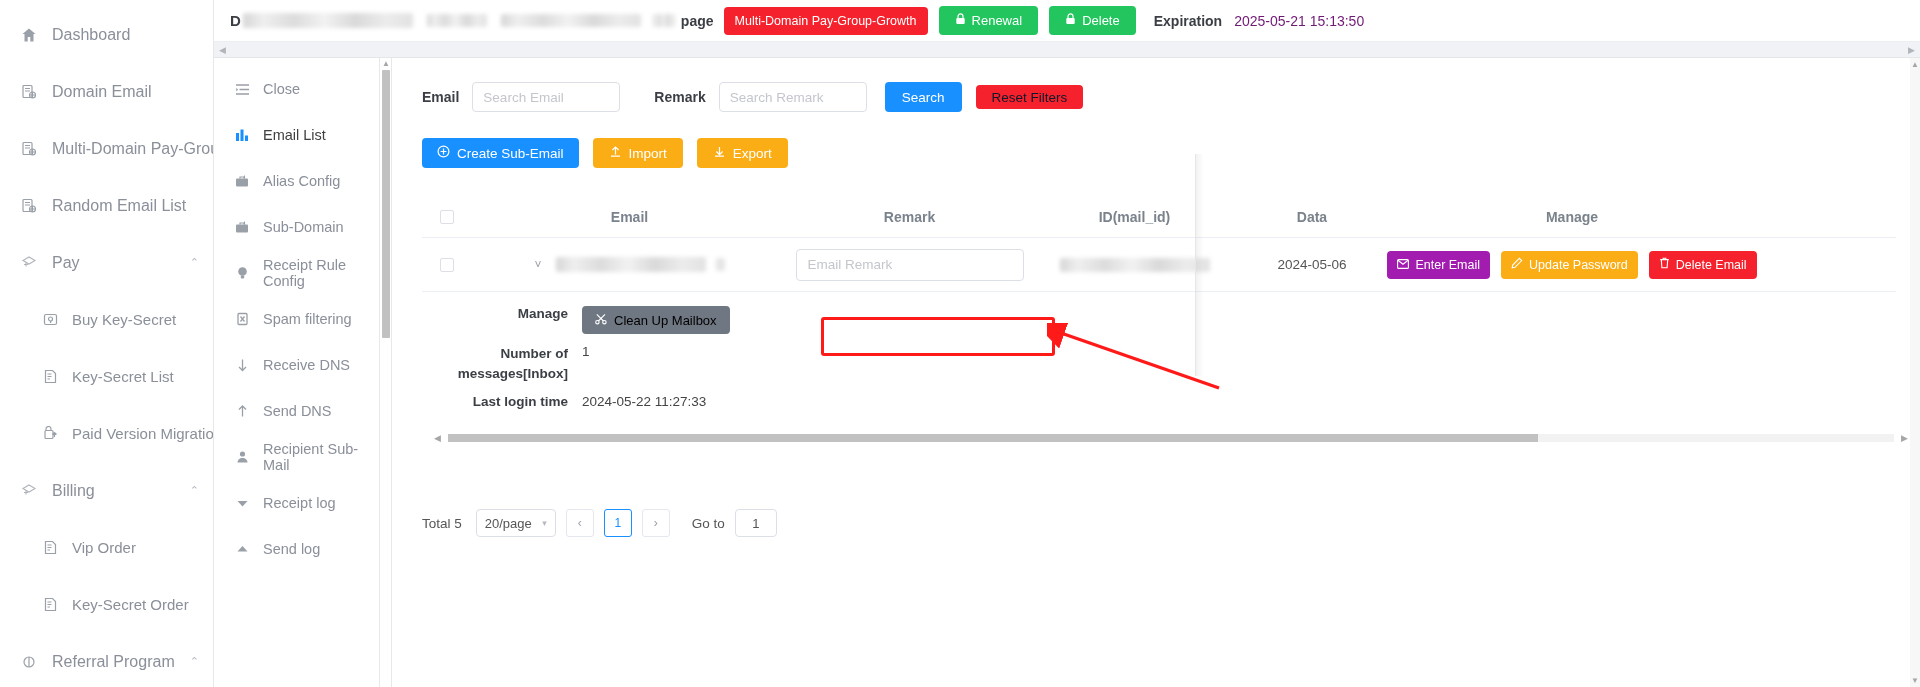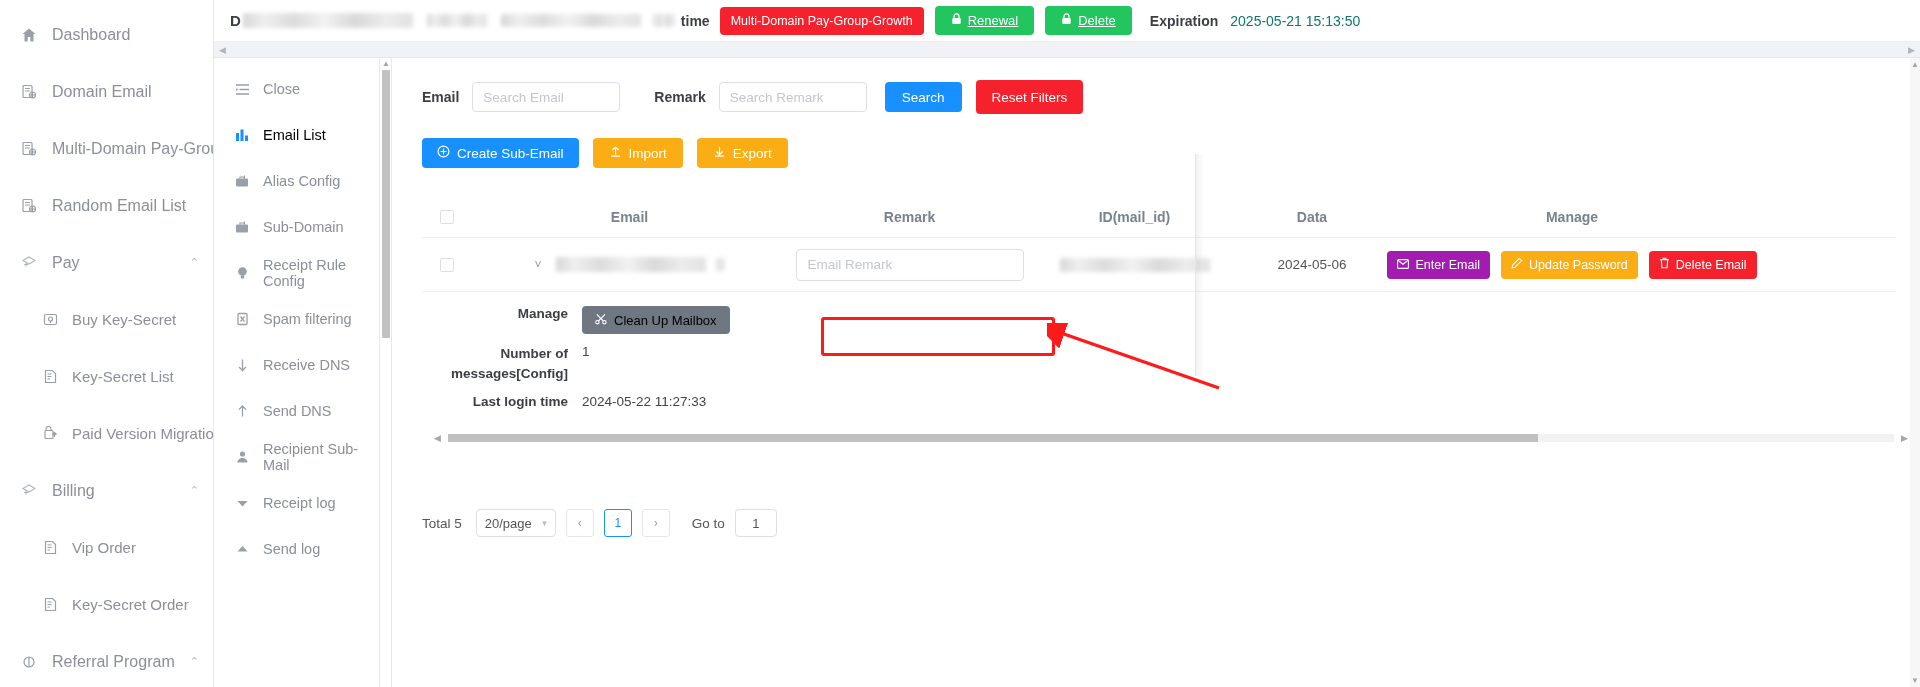--- a/index.html
+++ b/index.html
@@ -44,24 +44,24 @@
   }
   .dchar { font-weight: bold; color: #3b3f45; font-size: 15px; }
   .lbl-version { color: #3b3f45; font-weight: 600; font-size: 14px; margin-left: 6px; }
   .badge-red {
     background: #f5222d; color: #fff; font-size: 12.5px; padding: 7px 11px;
     border-radius: 4px; margin-left: 10px; white-space: nowrap; font-weight: 400;
   }
   .btn-green {
     background: #22c55e; color: #fff; font-size: 13px; padding: 7px 16px;
     border: none; border-radius: 4px; margin-left: 11px; cursor: pointer;
-    display: inline-flex; align-items: center; gap: 6px; white-space: nowrap; text-decoration: underline;
+    display: inline-flex; align-items: center; gap: 6px; white-space: nowrap;
   }
   .exp-label { font-weight: bold; color: #3b3f45; font-size: 14px; margin-left: 18px; }
-  .exp-value { color: #0f766e; font-size: 14px; margin-left: 12px; }
+  .exp-value { color: #701a75; font-size: 14px; margin-left: 12px; }
 
   
   .hstrip {
     height: 16px; background: #f0f2f5; border-bottom: 1px solid #e4e7ea;
     display: flex; align-items: center; justify-content: space-between;
     padding: 0 5px; flex: 0 0 16px;
   }
   .hstrip .tri { font-size: 9px; color: #b0b5bb; }
 
   .body { flex: 1; display: flex; position: relative; background: #f0f2f5; }
@@ -73,21 +73,21 @@
     position: relative;
   }
   .menu-item {
     display: flex; align-items: center; height: 46px; padding-left: 18px;
     font-size: 14.5px; color: #8a8f99; cursor: pointer;
   }
   .menu-item .mico {
     width: 20px; flex: 0 0 20px; margin-right: 11px; display: flex;
     align-items: center; justify-content: center; color: #9aa0a8; font-size: 14px;
   }
-  .menu-item.active { color: #000000; }
+  .menu-item.active { color: #404040; }
   .menu-item.active .mico { color: #1890ff; }
 
   
   .vscroll-outer {
     width: 12px; flex: 0 0 12px; background: #fff; position: relative;
     border-right: 1px solid #e8e8e8;
   }
   .vscroll-arrow-up {
     position: absolute; top: 2px; left: 2px; width: 8px; height: 8px;
     color: #a6a6a6; font-size: 8px; line-height: 8px; text-align: center;
@@ -112,22 +112,22 @@
     font-family: "Liberation Sans", sans-serif;
   }
   .finput::placeholder { color: #c3c6cc; }
   .gap34 { width: 34px; }
   .btn-blue {
     background: #1890ff; color: #fff; border: none; border-radius: 4px;
     height: 30px; padding: 0 17px; font-size: 13.5px; cursor: pointer;
     font-family: "Liberation Sans", sans-serif;
   }
   .btn-red {
-    background: #f5222d; color: #ffffff; border: none; border-radius: 4px;
-    height: 34px; padding: 0 16px; font-size: 13.5px; cursor: pointer;
+    background: #f5222d; color: #0f172a; border: none; border-radius: 4px;
+    height: 24px; padding: 0 16px; font-size: 13.5px; cursor: pointer;
     margin-left: 14px; font-family: "Liberation Sans", sans-serif;
   }
 
   .actionrow { display: flex; align-items: center; margin-top: 24px; }
   .btn-primary {
     background: #1890ff; color: #fff; border: none; border-radius: 4px;
     height: 30px; padding: 0 15px; font-size: 13.5px; cursor: pointer;
     display: inline-flex; align-items: center; gap: 7px;
     font-family: "Liberation Sans", sans-serif;
   }
@@ -385,21 +385,21 @@
   </div>
 
   <div class="right">
 
     <div class="topbar">
       <span class="dchar">D</span>
       <span class="redact" style="width:170px;height:15px;margin-left:2px;"></span>
       <span class="redact" style="width:60px;height:13px;margin-left:14px;"></span>
       <span class="redact" style="width:140px;height:13px;margin-left:14px;"></span>
       <span class="redact" style="width:22px;height:13px;margin-left:12px;"></span>
-      <span class="lbl-version">time</span>
+      <span class="lbl-version">page</span>
       <span class="badge-red">Multi-Domain Pay-Group-Growth</span>
       <button class="btn-green">
         <span>
           <svg width="11" height="12" viewBox="0 0 11 12" fill="#fff">
               <path d="M2.2 5V3.4a3.3 3.3 0 0 1 6.6 0V5H10v6.2H1V5z" opacity="0"></path>
               <rect x="1.3" y="5" width="8.4" height="6" rx="1"></rect>
               <path d="M3 5V3.4a2.5 2.5 0 0 1 5 0V5" stroke="#fff" stroke-width="1.2" fill="none"></path>
             </svg>
         </span>
         <span>Renewal</span>
@@ -639,21 +639,21 @@
                         <circle cx="9.4" cy="9.2" r="1.7"></circle>
                         <path d="M3.4 8 10 1.4M8.4 8 1.8 1.4"></path>
                       </svg>
                   </span>
                   <span>Clean Up Mailbox</span>
                 </button>
               </div>
               <div class="drow" style="margin-top:4px;">
                 <span class="dlabel" style="line-height:20px;">
                   <span>Number of</span><br>
-                  <span style="font-weight:bold;">messages[Config]</span>
+                  <span style="font-weight:bold;">messages[Inbox]</span>
                 </span>
                 <span class="dvalue">1</span>
               </div>
               <div class="drow" style="margin-top:9px;">
                 <span class="dlabel">Last login time</span>
                 <span class="dvalue">2024-05-22 11:27:33</span>
               </div>
             </div>
 
             <div class="hscroll" style="position:relative;height:14px;margin-top:4px;">

